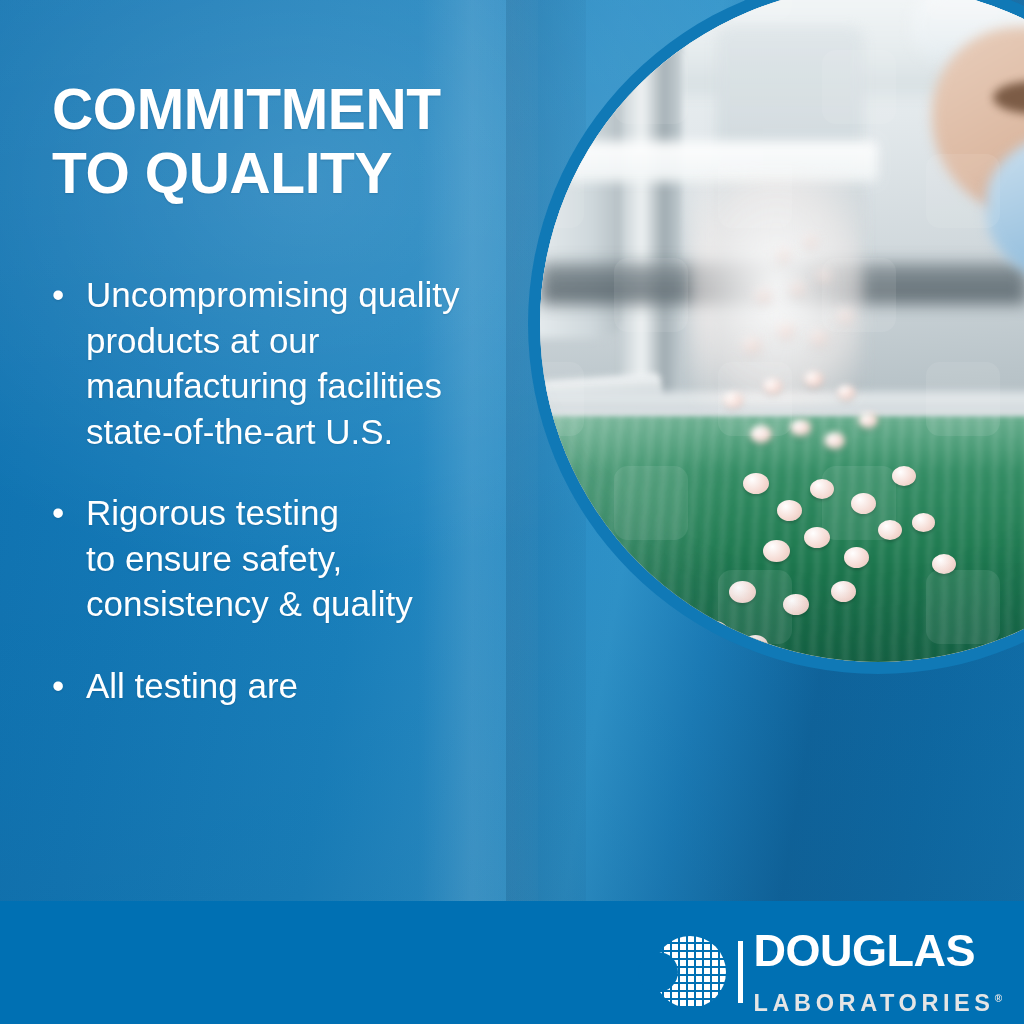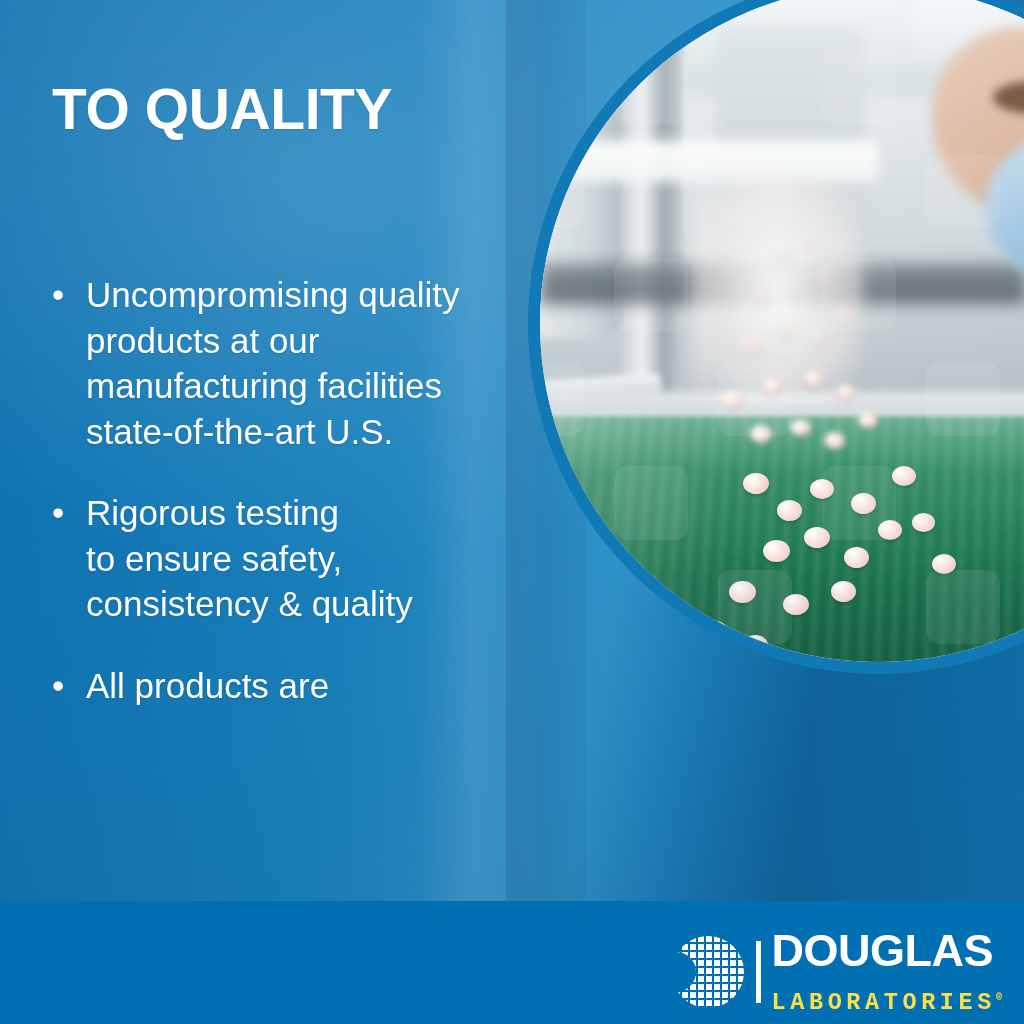--- a/index.html
+++ b/index.html
@@ -244,29 +244,28 @@
     display:flex;flex-direction:column;justify-content:center;
   }
   .logo-douglas{
     color:#ffffff;
     font-weight:bold;
     font-size:45px;
     line-height:.98;
     letter-spacing:-0.5px;
   }
   .logo-labs{
-    color:#fde047;
+    color:#e5e5e5;
     font-weight:bold;
     font-size:23.5px;
     line-height:1.05;
     letter-spacing:4.6px;
     margin-top:18px;
     position:relative;
     white-space:nowrap;
-    font-family:Liberation Mono, monospace;
   }
   .logo-reg{
     font-size:10px;
     vertical-align:super;
     letter-spacing:0;
   }
 
   
   .headline{
     position:absolute;left:52px;top:78px;
@@ -395,20 +394,21 @@
           <div class="wm" style="left: 282px; top: 480px; width: 74px; height: 74px;"></div>
           <div class="wm" style="left: -30px; top: 584px; width: 74px; height: 74px;"></div>
           <div class="wm" style="left: 178px; top: 584px; width: 74px; height: 74px;"></div>
           <div class="wm" style="left: 386px; top: 584px; width: 74px; height: 74px;"></div>
         </div>
       <div class="photo-shade"></div>
     </div>
   </div>
 
   <div class="headline">
+    <span class="hl-line">COMMITMENT</span>
     <span class="hl-line">TO QUALITY</span>
   </div>
 
   <div class="bullets">
 
     <div class="bullet">
       <span class="bullet-dot">•</span>
       <span class="bullet-text">
         <span class="bl">Uncompromising quality</span>
         <span class="bl">products at our</span>
@@ -422,21 +422,21 @@
       <span class="bullet-text">
         <span class="bl">Rigorous testing</span>
         <span class="bl">to ensure safety,</span>
         <span class="bl">consistency &amp; quality</span>
       </span>
     </div>
 
     <div class="bullet">
       <span class="bullet-dot">•</span>
       <span class="bullet-text">
-        <span class="bl">All products are</span>
+        <span class="bl">All testing are</span>
       </span>
     </div>
 
   </div>
 
   <div class="footer">
     <div class="logo">
       <div class="logo-mark">
         <div class="mark-disc"></div>
         <div class="mark-grid"></div>

